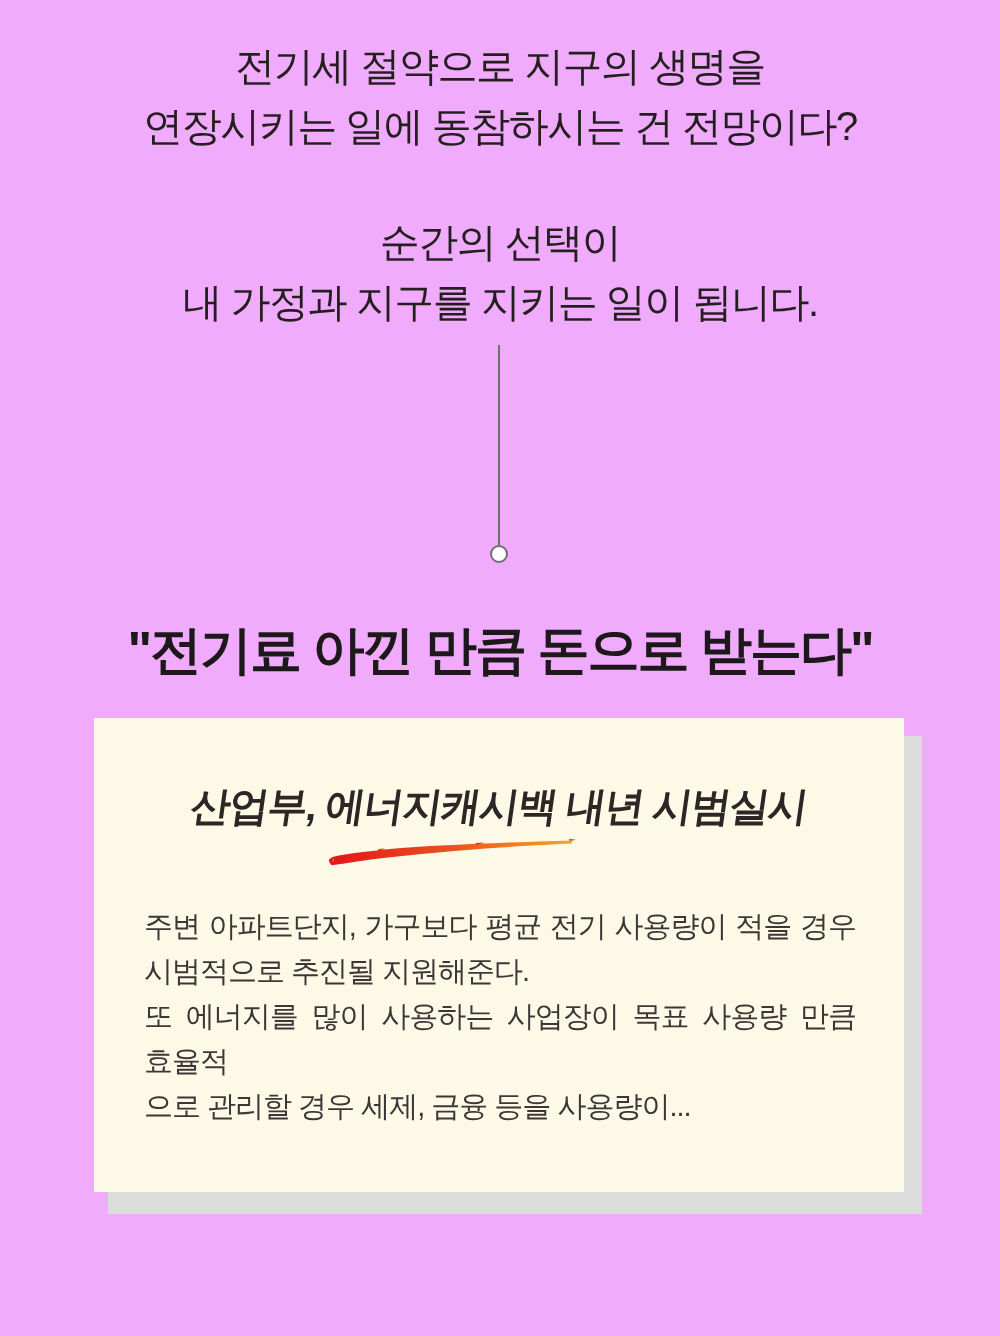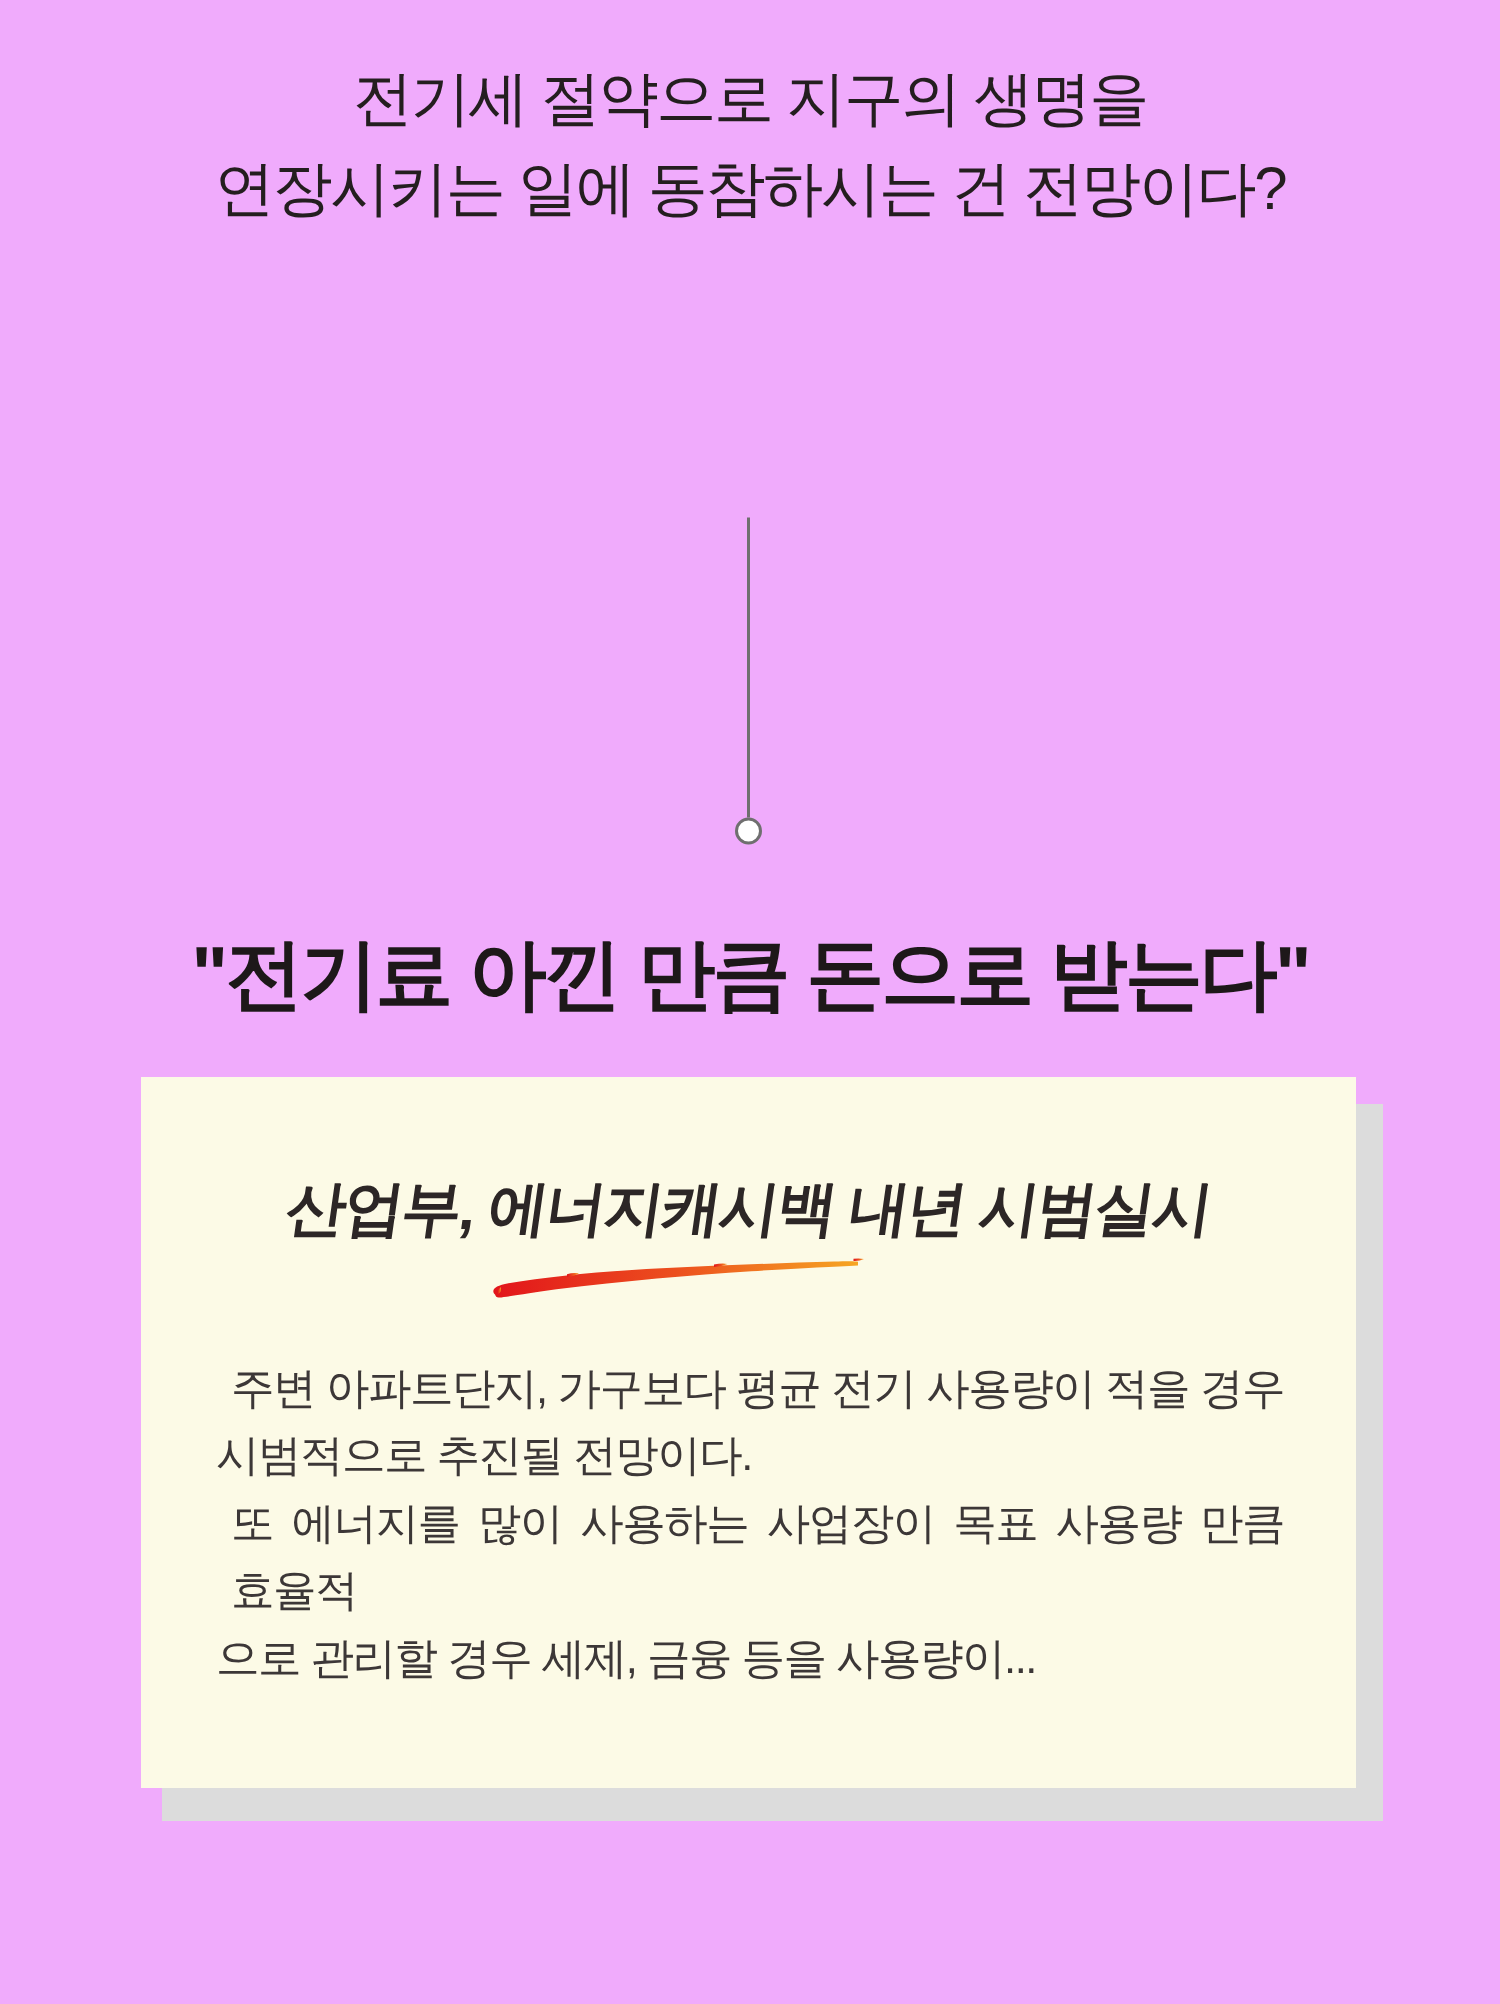--- a/index.html
+++ b/index.html
@@ -110,34 +110,37 @@
     font-weight: 500;
     line-height: 45px;
     letter-spacing: -1px;
     color: #3c3737;
     word-break: keep-all;
   }
   .article-line { text-align: left; }
   .article-line.justify {
     text-align: justify;
     text-align-last: justify;
-    margin-left: 10px;
   }
   .article-line b { font-weight: 800; }
 </style>
 </head>
 <body>
 
 <div class="page">
 
   <div class="intro intro-1">
     <div>전기세 절약으로 지구의 생명을</div>
     <div>연장시키는 일에 동참하시는 건 전망이다?</div>
   </div>
 
+  <div class="intro intro-2">
+    <div>순간의 선택이</div>
+    <div>내 가정과 지구를 지키는 일이 됩니다.</div>
+  </div>
 
   <div class="divider-line"></div>
   <div class="divider-circle"></div>
 
   <h1 class="quote">"전기료 아낀 만큼 돈으로 받는다"</h1>
 
   <section class="card">
     <h2 class="card-title">산업부, 에너지캐시백 내년 시범실시</h2>
 
     <svg class="brush" viewBox="0 0 252 30" xmlns="http://www.w3.org/2000/svg" aria-hidden="true">
@@ -160,19 +163,19 @@
         C28,25.8 12,28.6 7,29
         C5,29.2 4.6,28.4 4,27 Z"></path>
       <path fill="url(#brushGrad)" d="M52,13.5 q4,-1.4 8,-0.6 q-3,2 -8,2.4 Z"></path>
       <path fill="url(#brushGrad)" d="M150,7 q5,-1 9,-0.4 q-4,1.8 -9,2 Z"></path>
       <path fill="url(#brushGrad)" d="M243,3.2 q4,-0.6 7,0.2 q-3,1.4 -7,1.2 Z"></path>
       <path fill="url(#brushGrad)" d="M8,22 q-3,2.4 -2,4.6 q2.4,-1 2,-4.6 Z"></path>
     </svg>
 
     <div class="article-body">
         <div class="article-line justify"><span>주변 아파트단지, 가구보다 평균 전기 사용량이 적을 경우</span></div>
-        <div class="article-line"><span>시범적으로 추진될 전망이다.</span></div>
+        <div class="article-line"><span>시범적으로 추진될 지원해준다.</span></div>
         <div class="article-line justify"><span>또 에너지를 많이 사용하는 사업장이 목표 사용량 만큼 효율적</span></div>
         <div class="article-line"><span>으로 관리할 경우 세제, 금융 등을 사용량이...</span></div>
       </div>
   </section>
 
 </div>
 
 </body></html>

